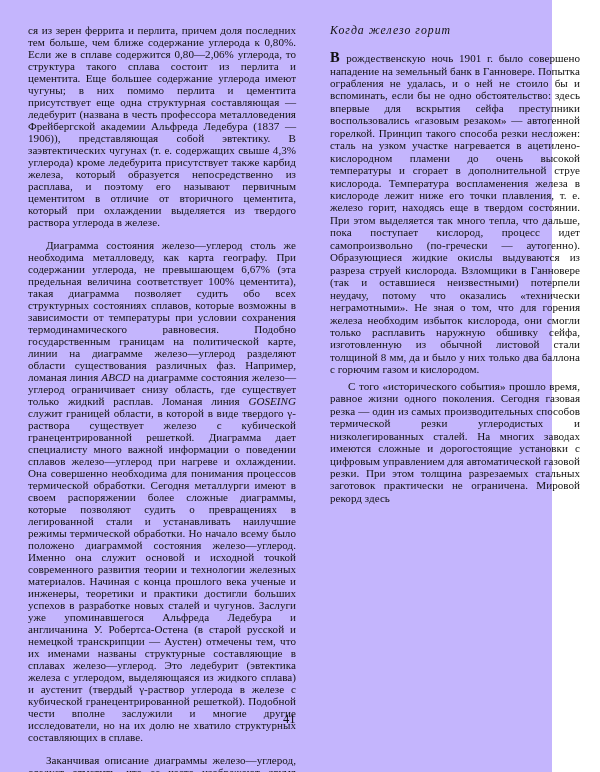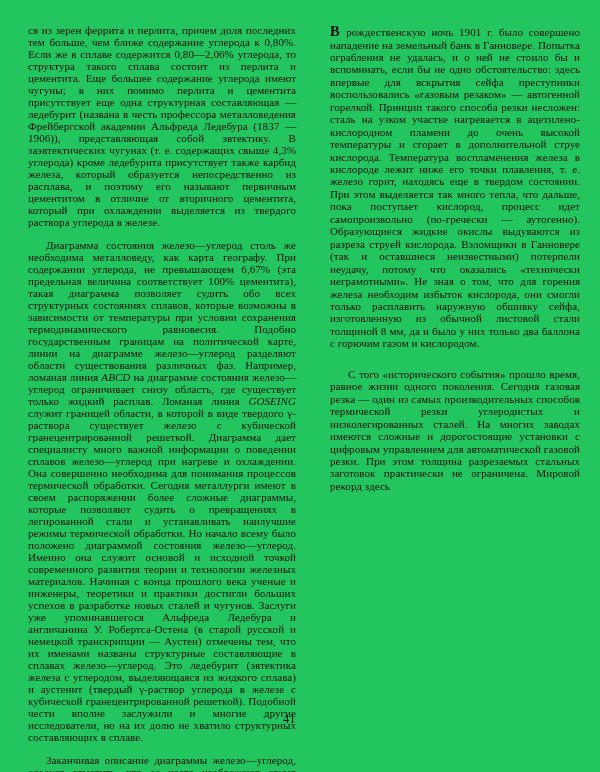--- a/index.html
+++ b/index.html
@@ -12,23 +12,23 @@
     height: 772px;
     overflow: hidden;
     font-family: "Liberation Serif", "DejaVu Serif", serif;
     color: #111111;
     position: relative;
   }
   #page {
     position: absolute;
     left: 0;
     top: 0;
-    width: 600px;
+    width: 552px;
     height: 772px;
-    background: #22c55e;
+    background: #c4b5fd;
   }
   .columns {
     position: absolute;
     left: 28px;
     top: 24px;
     width: 552px;
     height: 710px;
     display: flex;
     flex-direction: row;
     align-items: flex-start;
@@ -59,21 +59,21 @@
     text-indent: 0;
   }
   p.body + p.body {
     margin-top: 10.5px;
   }
   .col-right p.body {
     font-size: 11.1px;
     line-height: 12.45px;
   }
   .col-right p.body + p.body {
-    margin-top: 18px;
+    margin-top: 4px;
   }
   h2.section-title {
     margin: 0 0 13px 0;
     font-size: 11.8px;
     line-height: 13px;
     font-style: italic;
     font-weight: normal;
     letter-spacing: 1.0px;
     text-align: left;
   }
@@ -101,20 +101,21 @@
 
   <div class="columns">
 
     <div class="col col-left">
       <p class="body first">ся из зерен феррита и перлита, причем доля последних тем больше, чем ближе содержание углерода к 0,80%. Если же в сплаве содержится 0,80—2,06% углерода, то структура такого сплава состоит из перлита и цементита. Еще большее содержание углерода имеют чугуны; в них помимо перлита и цементита присутствует еще одна структурная составляющая — ледебурит (названа в честь профессора металловедения Фрейбергской академии Альфреда Ледебура (1837 — 1906)), представляющая собой эвтектику. В заэвтектических чугунах (т. е. содержащих свыше 4,3% углерода) кроме ледебурита присутствует также карбид железа, который образуется непосредственно из расплава, и поэтому его называют первичным цементитом в отличие от вторичного цементита, который при охлаждении выделяется из твердого раствора углерода в железе.</p>
       <p class="body">Диаграмма состояния железо—углерод столь же необходима металловеду, как карта географу. При содержании углерода, не превышающем 6,67% (эта предельная величина соответствует 100% цементита), такая диаграмма позволяет судить обо всех структурных состояниях сплавов, которые возможны в зависимости от температуры при условии сохранения термодинамического равновесия. Подобно государственным границам на политической карте, линии на диаграмме железо—углерод разделяют области существования различных фаз. Например, ломаная линия <span class="ital">ABCD</span> на диаграмме состояния железо—углерод ограничивает снизу область, где существует только жидкий расплав. Ломаная линия <span class="ital">GOSEING</span> служит границей области, в которой в виде твердого γ-раствора существует железо с кубической гранецентрированной решеткой. Диаграмма дает специалисту много важной информации о поведении сплавов железо—углерод при нагреве и охлаждении. Она совершенно необходима для понимания процессов термической обработки. Сегодня металлурги имеют в своем распоряжении более сложные диаграммы, которые позволяют судить о превращениях в легированной стали и устанавливать наилучшие режимы термической обработки. Но начало всему было положено диаграммой состояния железо—углерод. Именно она служит основой и исходной точкой современного развития теории и технологии железных материалов. Начиная с конца прошлого века ученые и инженеры, теоретики и практики достигли больших успехов в разработке новых сталей и чугунов. Заслуги уже упоминавшегося Альфреда Ледебура и англичанина У. Робертса-Остена (в старой русской и немецкой транскрипции — Аустен) отмечены тем, что их именами названы структурные составляющие в сплавах железо—углерод. Это ледебурит (эвтектика железа с углеродом, выделяющаяся из жидкого сплава) и аустенит (твердый γ-раствор углерода в железе с кубической гранецентрированной решеткой). Подобной чести вполне заслужили и многие другие исследователи, но на их долю не хватило структурных составляющих в сплаве.</p>
       <p class="body">Заканчивая описание диаграммы железо—углерод, следует отметить, что ее часто изображают двумя типами линий, причем пунктирные линии отражают поведение так называемой стабильной системы железо—графит, а сплошные — поведение метастабильной системы железо — цементит. Для сталей практическое значение имеет только вторая система.</p>
     </div>
 
     <div class="col col-right">
+      <h2 class="section-title">Когда железо горит</h2>
       <p class="body first"><span class="dropcap">В </span><span>рождественскую ночь 1901 г. было совершено нападение на земельный банк в Ганновере. Попытка ограбления не удалась, и о ней не стоило бы и вспоминать, если бы не одно обстоятельство: здесь впервые для вскрытия сейфа преступники воспользовались «газовым резаком» — автогенной горелкой. Принцип такого способа резки несложен: сталь на узком участке нагревается в ацетилено-кислородном пламени до очень высокой температуры и сгорает в дополнительной струе кислорода. Температура воспламенения железа в кислороде лежит ниже его точки плавления, т. е. железо горит, находясь еще в твердом состоянии. При этом выделяется так много тепла, что дальше, пока поступает кислород, процесс идет самопроизвольно (по-гречески — аутогенно). Образующиеся жидкие окислы выдуваются из разреза струей кислорода. Взломщики в Ганновере (так и оставшиеся неизвестными) потерпели неудачу, потому что оказались «технически неграмотными». Не зная о том, что для горения железа необходим избыток кислорода, они смогли только расплавить наружную обшивку сейфа, изготовленную из обычной листовой стали толщиной 8 мм, да и было у них только два баллона с горючим газом и кислородом.</span></p>
       <p class="body">С того «исторического события» прошло время, равное жизни одного поколения. Сегодня газовая резка — один из самых производительных способов термической резки углеродистых и низколегированных сталей. На многих заводах имеются сложные и дорогостоящие установки с цифровым управлением для автоматической газовой резки. При этом толщина разрезаемых стальных заготовок практически не ограничена. Мировой рекорд здесь</p>
     </div>
 
   </div>
 
   <div class="pagenum">41</div>
 
 </div>
 

